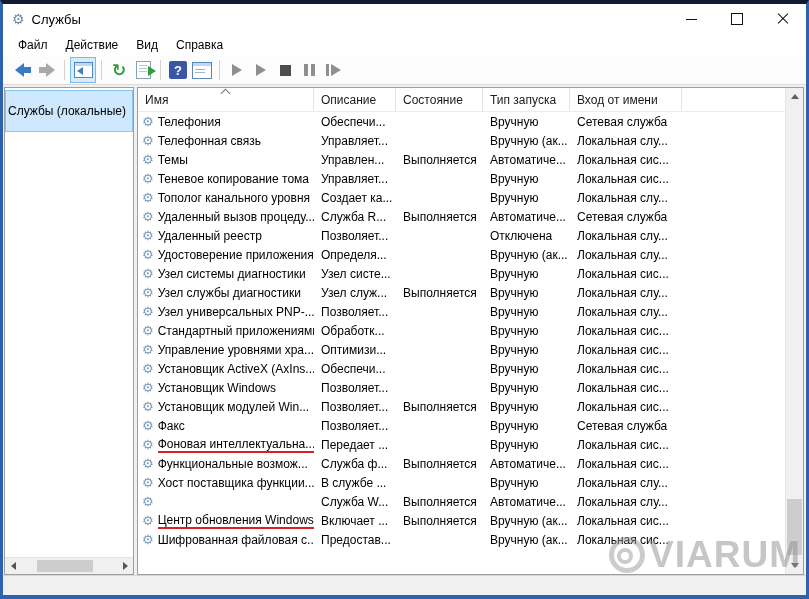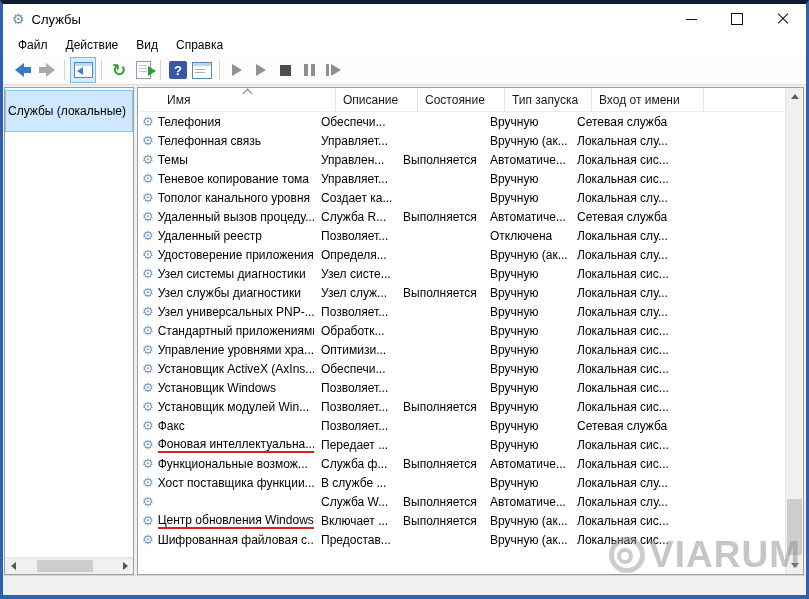--- a/index.html
+++ b/index.html
@@ -67,21 +67,21 @@
   .side-hscroll{margin-top:auto;height:16px;background:#f0f0f0;display:flex;align-items:center;border-top:1px solid #e2e2e2;}
   .hs-arrow{width:16px;height:16px;display:flex;align-items:center;justify-content:center;flex:none;}
   .tri-l{width:0;height:0;border-right:5px solid #555;border-top:4px solid transparent;border-bottom:4px solid transparent;}
   .tri-r{width:0;height:0;border-left:5px solid #555;border-top:4px solid transparent;border-bottom:4px solid transparent;}
   .tri-u{width:0;height:0;border-bottom:5px solid #606060;border-left:4px solid transparent;border-right:4px solid transparent;}
   .tri-d{width:0;height:0;border-top:5px solid #606060;border-left:4px solid transparent;border-right:4px solid transparent;}
   .hs-thumb{width:56px;height:12px;background:#cdcdcd;margin-left:16px;}
   .rightcol{flex:1;display:flex;flex-direction:column;margin-left:3px;min-width:0;}
   .content{flex:1;border:1px solid #9e9e9e;background:#fff;display:flex;flex-direction:column;position:relative;min-height:0;overflow:hidden;}
   
-  .thead{height:23px;flex:none;display:flex;align-items:center;font-size:12px;color:#1a1a1a;border-bottom:1px solid #ececec;position:relative;padding-left:22px;}
+  .thead{height:23px;flex:none;display:flex;align-items:center;font-size:12px;color:#1a1a1a;border-bottom:1px solid #ececec;position:relative;}
   .th{height:100%;display:flex;align-items:center;padding-left:7px;box-sizing:border-box;border-right:1px solid #e4e4e4;position:relative;}
   .c-name{width:176px;flex:none;}
   .c-desc{width:82px;flex:none;}
   .c-status{width:87px;flex:none;}
   .c-start{width:87px;flex:none;text-align:right;}
   .c-logon{width:112px;flex:none;}
   .sort-chev{position:absolute;top:2px;left:84px;width:6px;height:6px;border-left:1px solid #777;border-top:1px solid #777;transform:rotate(45deg);}
   .rows{flex:1;min-height:0;overflow:hidden;}
   .trow{height:19px;display:flex;align-items:center;font-size:12px;white-space:nowrap;}
   .trow .c{height:100%;display:flex;align-items:center;padding-left:7px;box-sizing:border-box;overflow:hidden;}

